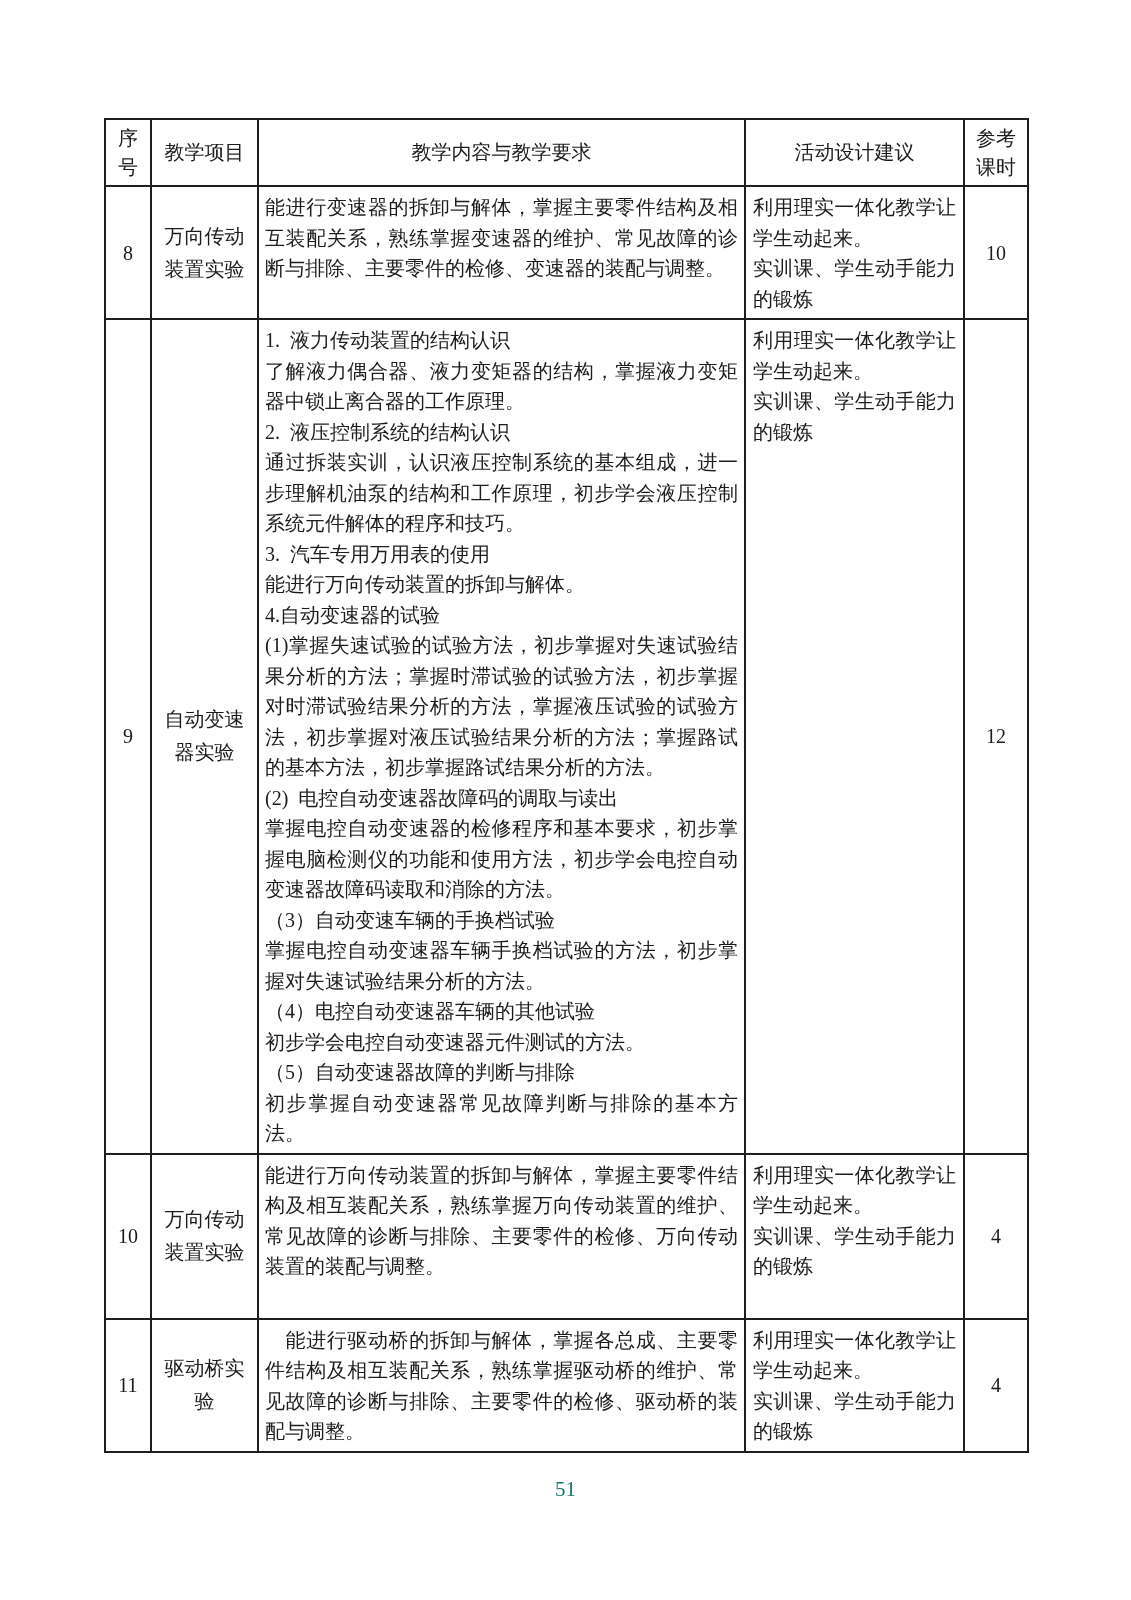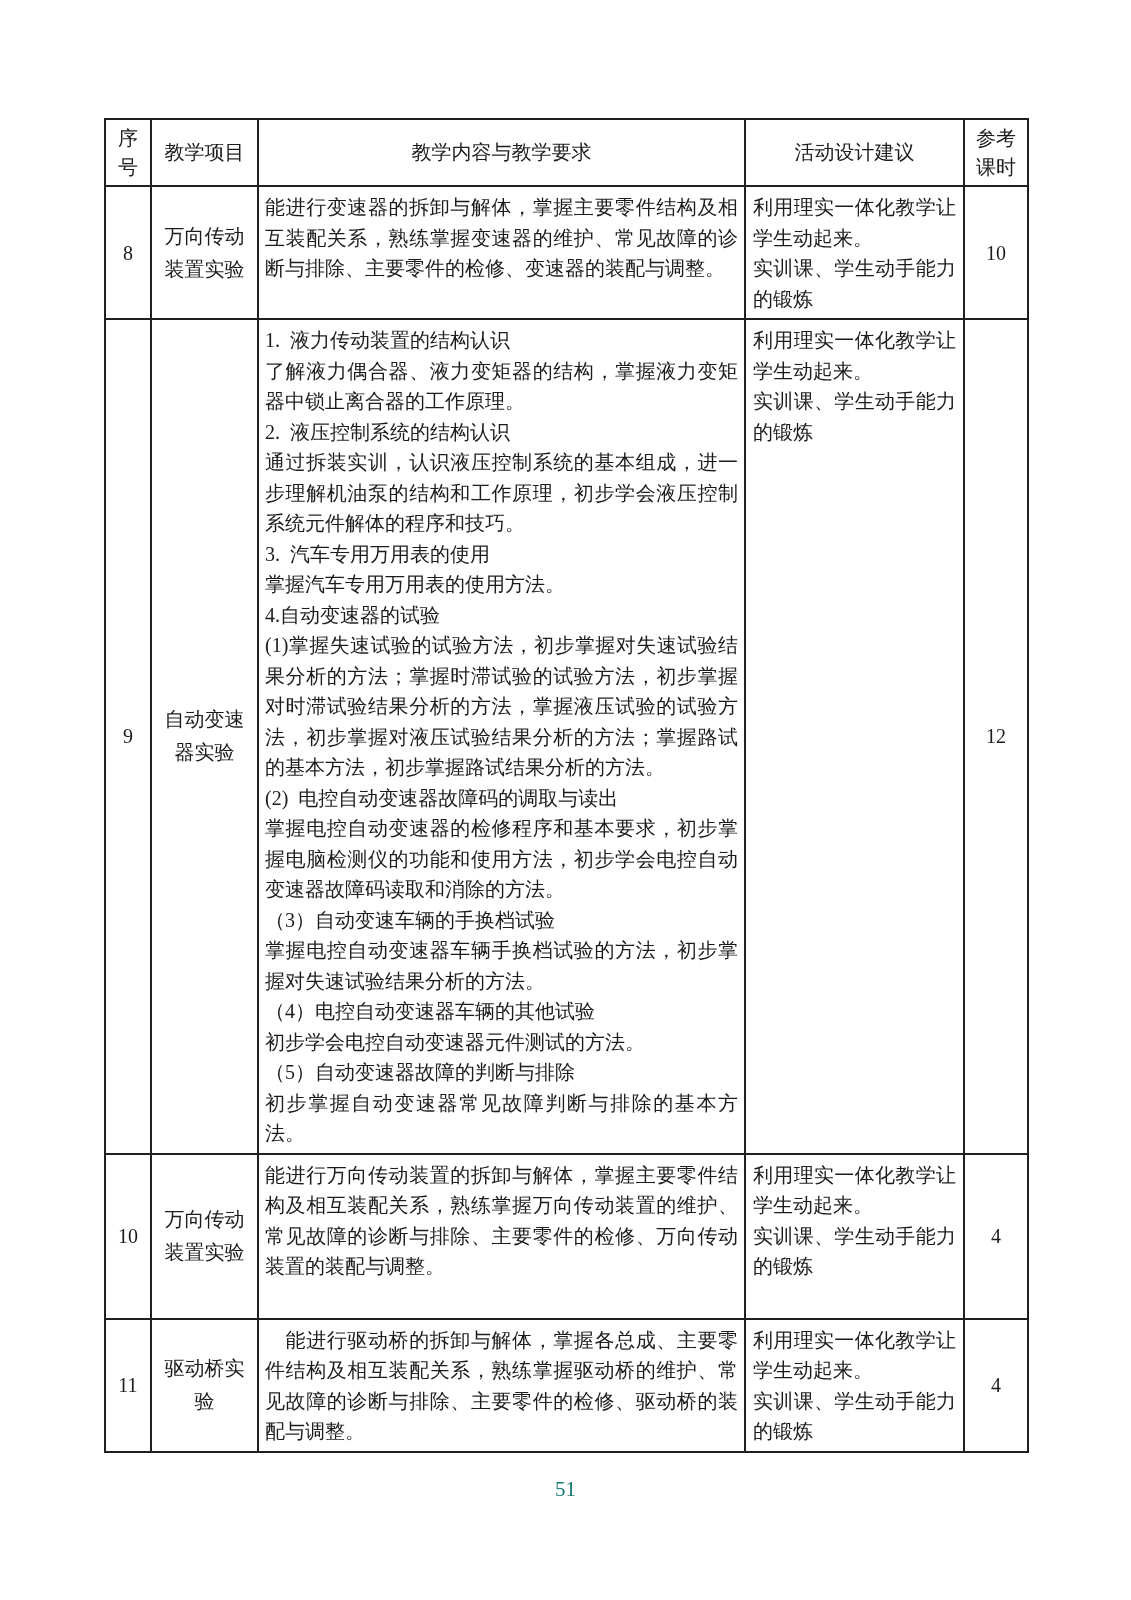--- a/index.html
+++ b/index.html
@@ -122,21 +122,21 @@
 
       <tr class="r-9">
         <td class="num">9</td>
         <td class="project">自动变速器实验</td>
         <td class="content">
           <p>1.  液力传动装置的结构认识</p>
           <p>了解液力偶合器、液力变矩器的结构，掌握液力变矩器中锁止离合器的工作原理。</p>
           <p>2.  液压控制系统的结构认识</p>
           <p>通过拆装实训，认识液压控制系统的基本组成，进一步理解机油泵的结构和工作原理，初步学会液压控制系统元件解体的程序和技巧。</p>
           <p>3.  汽车专用万用表的使用</p>
-          <p>掌握汽车专用万用表的使用方法。</p>
+          <p>能进行万向传动装置的拆卸与解体。</p>
           <p>4.自动变速器的试验</p>
           <p>(1)掌握失速试验的试验方法，初步掌握对失速试验结果分析的方法；掌握时滞试验的试验方法，初步掌握对时滞试验结果分析的方法，掌握液压试验的试验方法，初步掌握对液压试验结果分析的方法；掌握路试的基本方法，初步掌握路试结果分析的方法。</p>
           <p>(2)  电控自动变速器故障码的调取与读出</p>
           <p>掌握电控自动变速器的检修程序和基本要求，初步掌握电脑检测仪的功能和使用方法，初步学会电控自动变速器故障码读取和消除的方法。</p>
           <p>（3）自动变速车辆的手换档试验</p>
           <p>掌握电控自动变速器车辆手换档试验的方法，初步掌握对失速试验结果分析的方法。</p>
           <p>（4）电控自动变速器车辆的其他试验</p>
           <p>初步学会电控自动变速器元件测试的方法。</p>
           <p>（5）自动变速器故障的判断与排除</p>
           <p>初步掌握自动变速器常见故障判断与排除的基本方法。</p>

